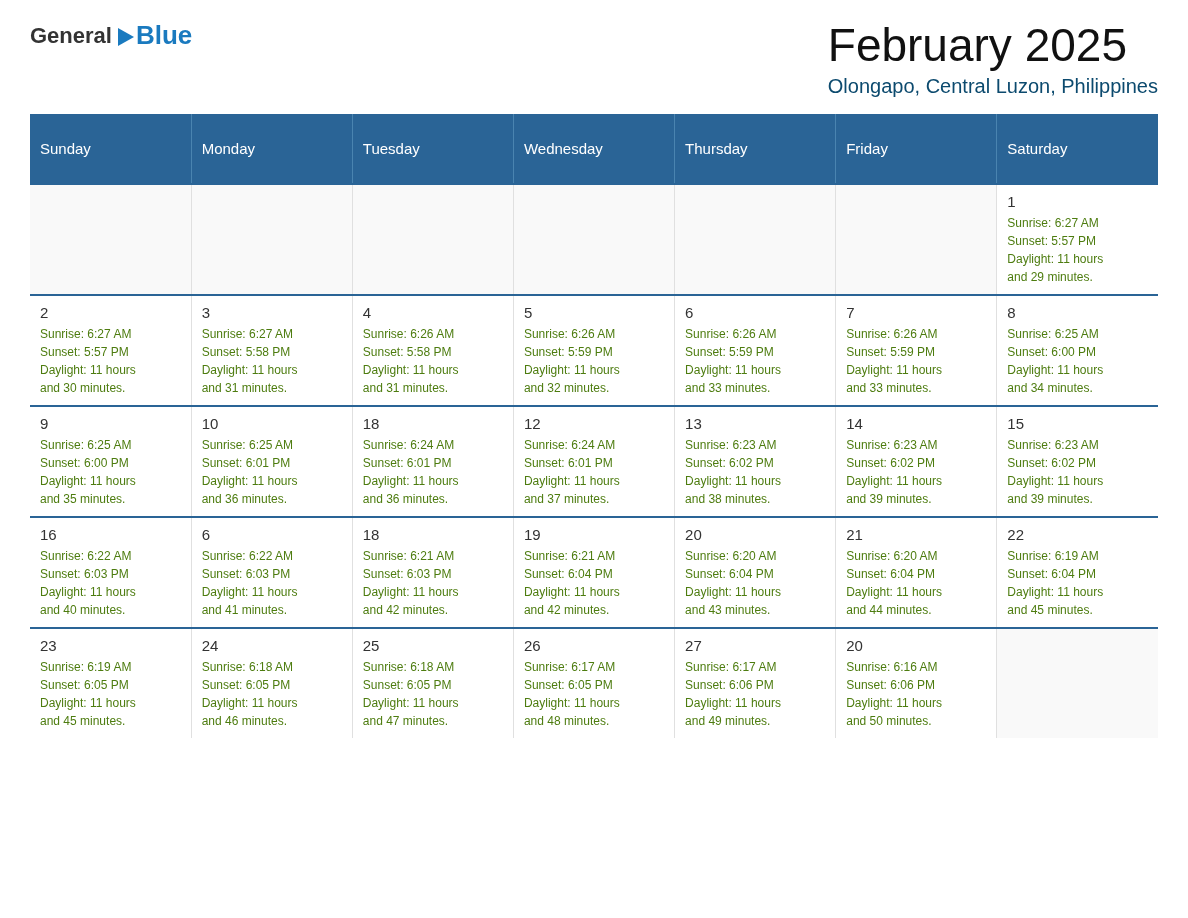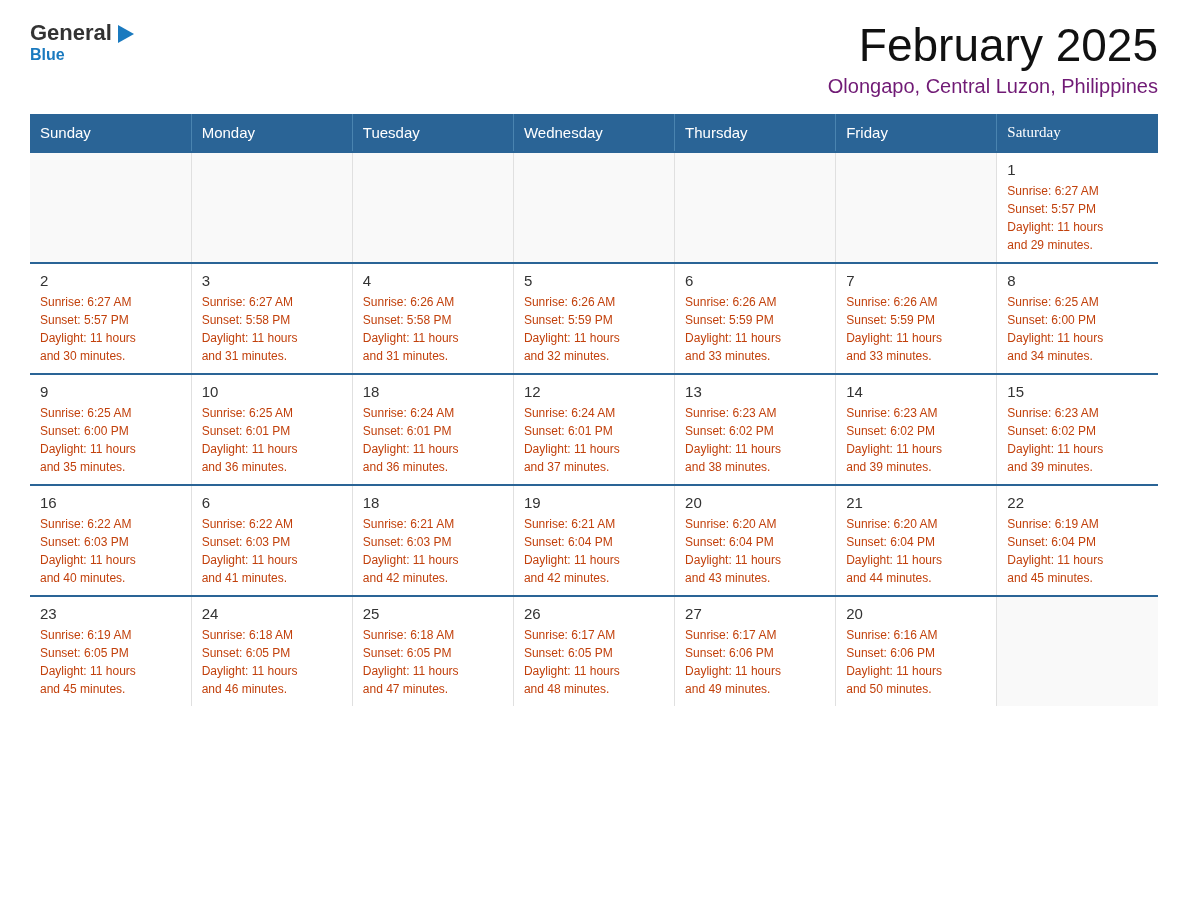--- a/index.html
+++ b/index.html
@@ -14,65 +14,62 @@
       justify-content: space-between;
       align-items: flex-start;
       margin-bottom: 16px;
     }
     .logo-text-general {
       font-size: 22px;
       font-weight: bold;
       color: #333;
     }
     .logo-text-blue {
-      font-size: 16px;
+      font-size: 26px;
       font-weight: bold;
       color: #1a7abf;
     }
     .logo-wrapper {
       display: flex;
-      flex-direction: column;
     }
     .logo-top-row {
       display: flex;
       align-items: center;
     }
     .title-block {
-      text-align: right;
     }
     .month-title {
       font-size: 46px;
       font-weight: 300;
       color: #111;
       line-height: 1.1;
     }
     .location-subtitle {
       font-size: 20px;
-      color: #701a75;
+      color: #0c4a6e;
       margin-top: 4px;
     }
     table {
       width: 100%;
       border-collapse: collapse;
     }
     thead tr {
       background-color: #2a6496;
     }
     thead th {
       color: #fff;
       text-align: left;
-      padding: 10px 10px;
+      padding: 26px 10px;
       font-size: 15px;
       font-weight: normal;
       border-right: 1px solid #4a84b0;
       margin-left: 15px;
     }
     thead th:last-child {
       border-right: none;
-      font-family: Liberation Serif, serif;
     }
     tbody tr {
       border-top: 2px solid #2a6496;
     }
     tbody td {
       vertical-align: top;
       padding: 8px 10px;
       font-size: 12.5px;
       color: #333;
       width: calc(100% / 7);
@@ -84,21 +81,21 @@
     }
     .day-number {
       font-size: 15px;
       font-weight: normal;
       margin-bottom: 4px;
       display: block;
     }
     .day-info {
       font-size: 12px;
       line-height: 1.5;
-      color: #c2410c;
+      color: #4d7c0f;
     }
     .empty-cell {
       background: #f9f9f9;
     }
   </style>
 </head>
 <body>
 
 <div class="header">
   <div class="logo-wrapper">

